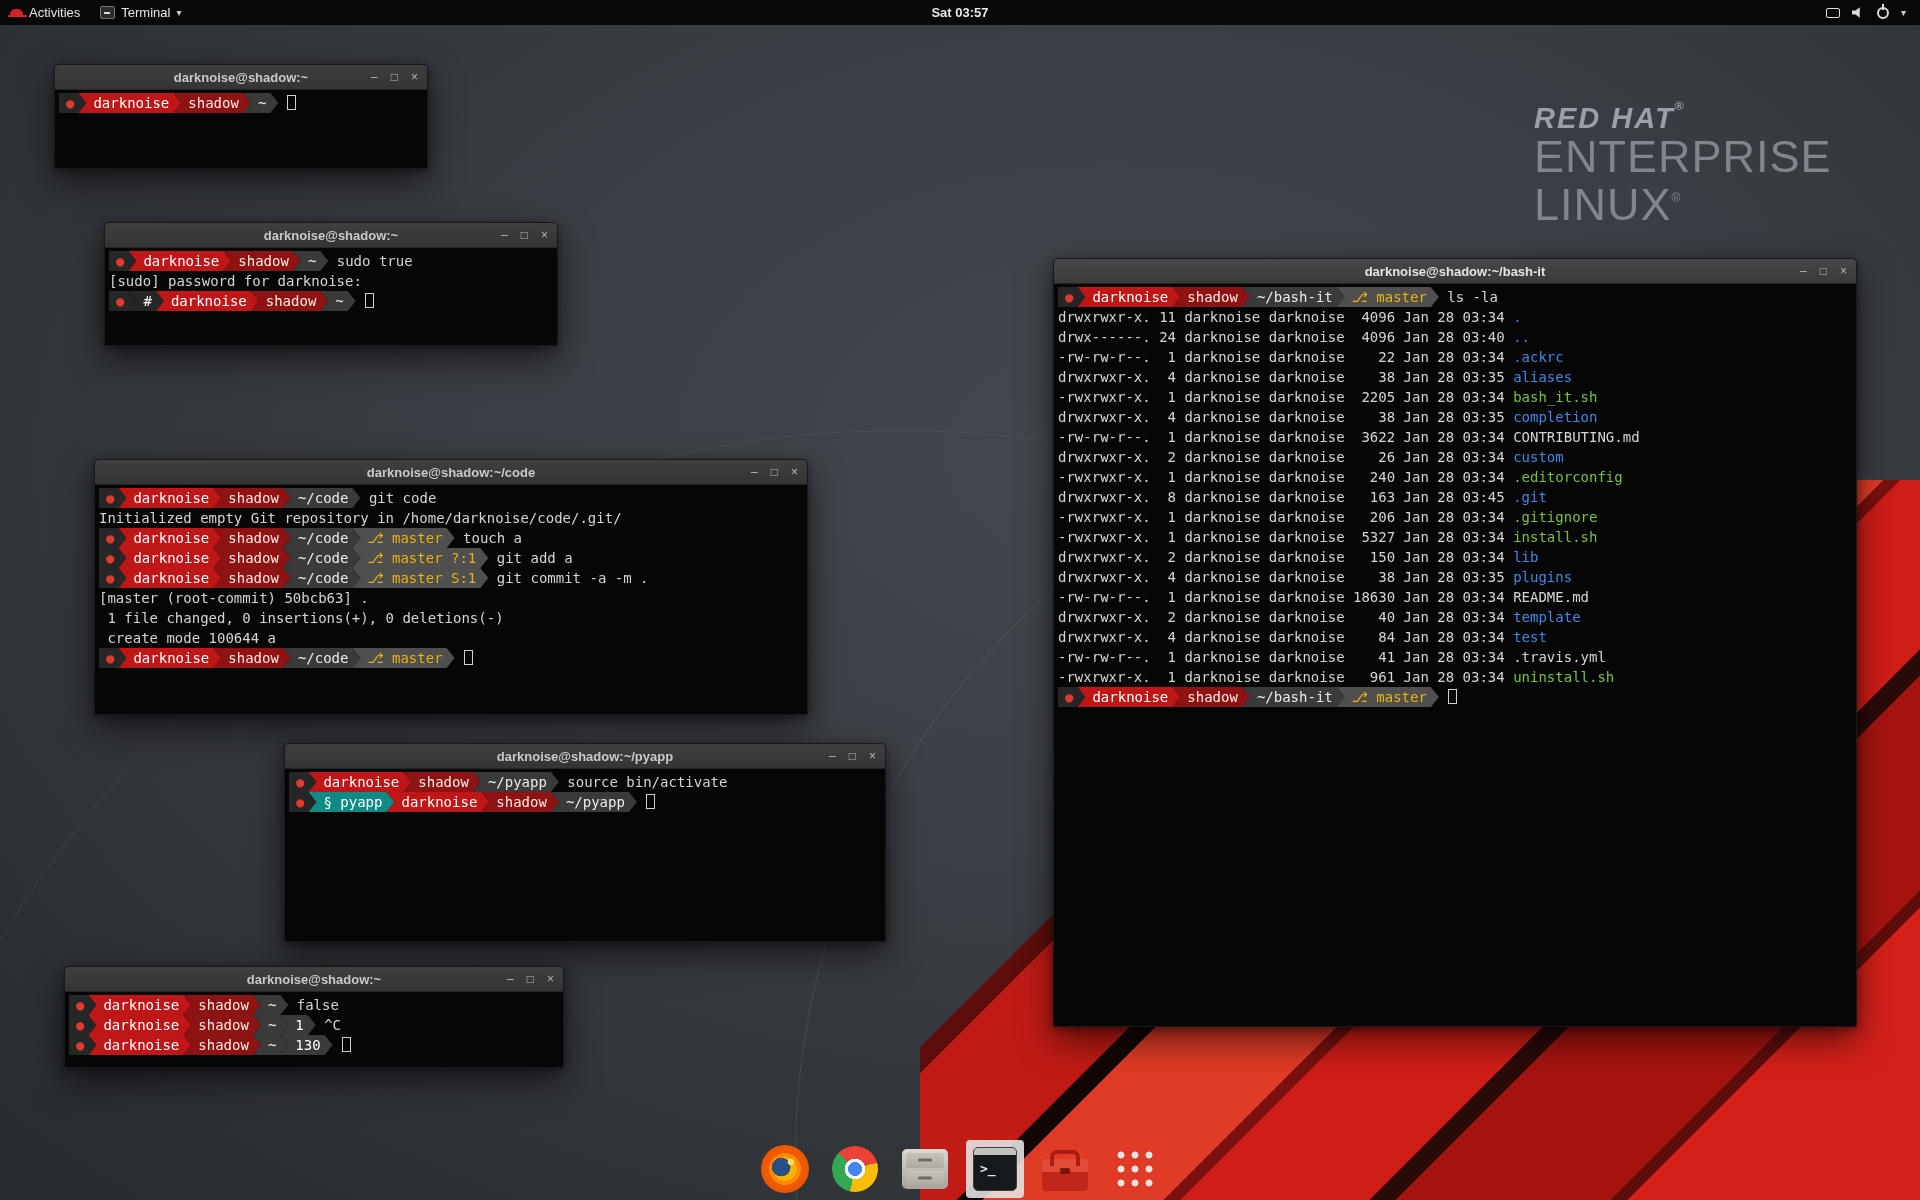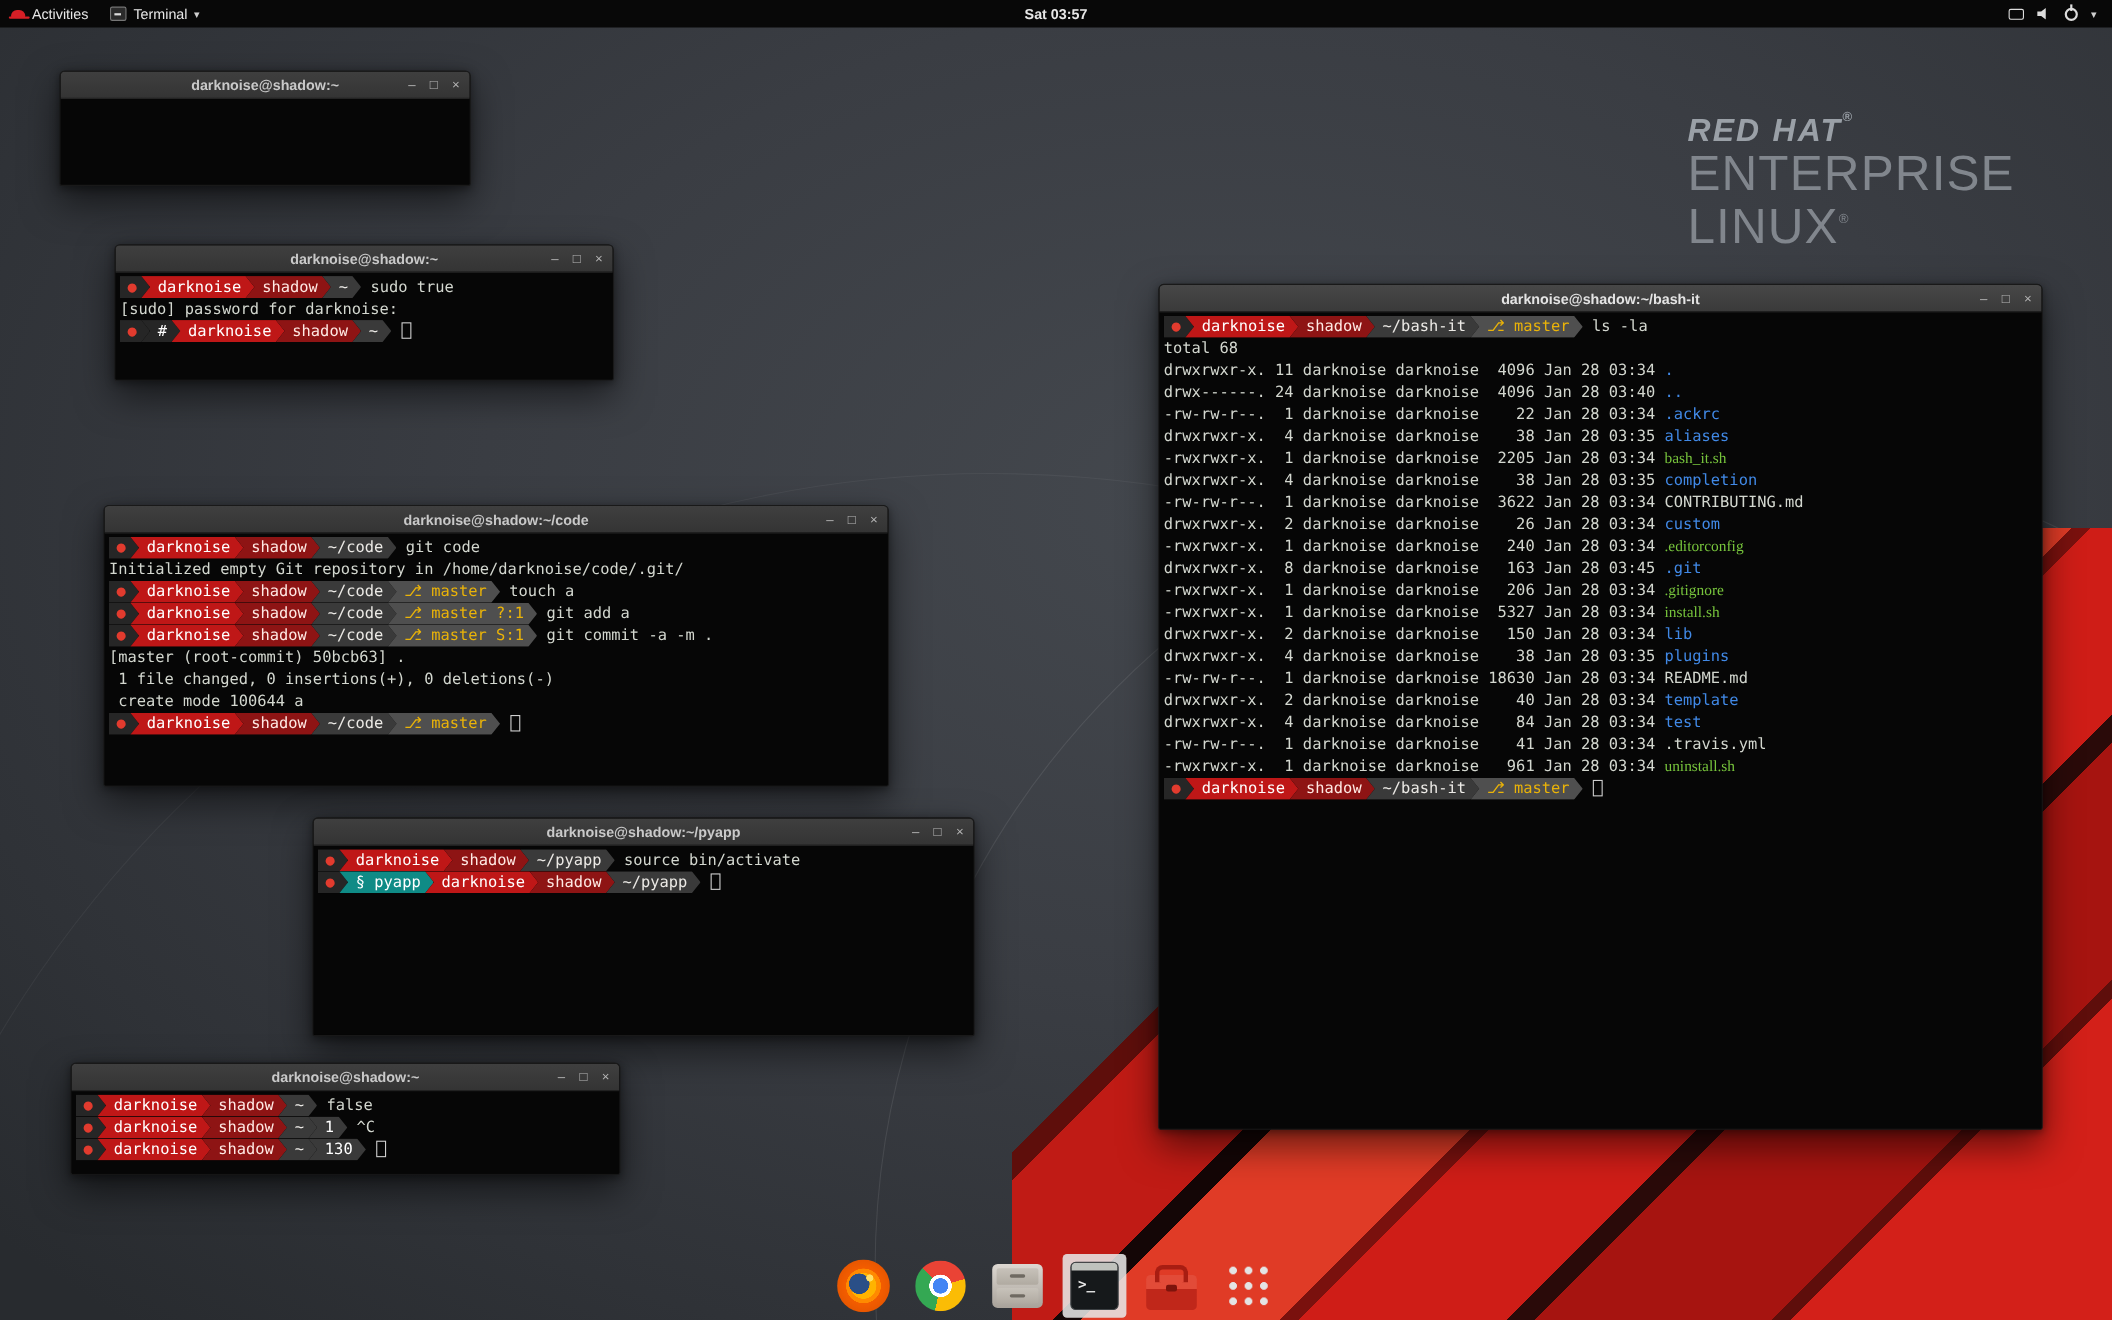--- a/index.html
+++ b/index.html
@@ -70,21 +70,21 @@
   .c-hat  { background:#262626; color:#e23b2e; }
   .c-root { background:#262626; color:#ffffff; }
   .c-u    { background:var(--user-bg,#bf1717); color:#fff; }
   .c-h    { background:var(--host-bg,#8e1414); color:#ffe9e4; }
   .c-p    { background:var(--path-bg,#3a3a3a); color:#eceae6; }
   .c-g    { background:var(--git-bg,#4f4f4f); color:#eab308; }
   .c-x    { background:var(--path-bg,#3a3a3a); color:#fff; }
   .c-venv { background:var(--venv-bg,#0f8b86); color:#fff; }
   .t-pl   { color:#d3d7cf; }
   .t-dir  { color:var(--dir-color,#4189e6); }
-  .t-exe  { color:var(--exec-color,#77c43c);font-family:Liberation Serif, serif; }
+  .t-exe  { color:var(--exec-color,#77c43c); }
   .cur { display:inline-block; width:9px; height:15px; border:1px solid #cfcfcf; margin-left:9px; margin-top:2px; vertical-align:top; }
 
   
   .w1 { left:54px;  top:64px;  width:374px; height:105px; }
   .w2 { left:104px; top:222px; width:454px; height:124px; }
   .w3 { left:94px; top:459px; width:714px; height:256px; }
   .w4 { left:284px; top:743px; width:602px; height:199px; }
   .w5 { left:64px;  top:966px; width:500px; height:102px; }
   .w6 { left:1053px; top:258px; width:804px; height:769px; }
 
@@ -155,20 +155,23 @@
 
 <section class="window w1">
   <div class="titlebar">
     <span>darknoise@shadow:~</span>
     <span class="controls">
       <span class="wbtn">–</span>
       <span class="wbtn">□</span>
       <span class="wbtn">×</span>
     </span>
   </div>
+  <div class="tbody">
+      <div class="tline"><span class="chip c-hat first">●</span><span class="chip c-u">darknoise</span><span class="chip c-h">shadow</span><span class="chip c-p">~</span><span class="cur"></span></div>
+    </div>
 </section>
 
 <section class="window w2">
   <div class="titlebar">
     <span>darknoise@shadow:~</span>
     <span class="controls">
       <span class="wbtn">–</span>
       <span class="wbtn">□</span>
       <span class="wbtn">×</span>
     </span>
@@ -237,21 +240,20 @@
   <div class="titlebar">
     <span>darknoise@shadow:~/bash-it</span>
     <span class="controls">
       <span class="wbtn">–</span>
       <span class="wbtn">□</span>
       <span class="wbtn">×</span>
     </span>
   </div>
   <div class="tbody">
       <div class="tline"><span class="chip c-hat first">●</span><span class="chip c-u">darknoise</span><span class="chip c-h">shadow</span><span class="chip c-p">~/bash-it</span><span class="chip c-g">⎇ master</span><span class="t-pl"> ls -la</span></div>
-      <div class="tline"><span class="t-pl">total 68</span></div>
       <div class="tline"><span class="t-pl">drwxrwxr-x. 11 darknoise darknoise  4096 Jan 28 03:34 </span><span class="t-dir">.</span></div>
       <div class="tline"><span class="t-pl">drwx------. 24 darknoise darknoise  4096 Jan 28 03:40 </span><span class="t-dir">..</span></div>
       <div class="tline"><span class="t-pl">-rw-rw-r--.  1 darknoise darknoise    22 Jan 28 03:34 </span><span class="t-dir">.ackrc</span></div>
       <div class="tline"><span class="t-pl">drwxrwxr-x.  4 darknoise darknoise    38 Jan 28 03:35 </span><span class="t-dir">aliases</span></div>
       <div class="tline"><span class="t-pl">-rwxrwxr-x.  1 darknoise darknoise  2205 Jan 28 03:34 </span><span class="t-exe">bash_it.sh</span></div>
       <div class="tline"><span class="t-pl">drwxrwxr-x.  4 darknoise darknoise    38 Jan 28 03:35 </span><span class="t-dir">completion</span></div>
       <div class="tline"><span class="t-pl">-rw-rw-r--.  1 darknoise darknoise  3622 Jan 28 03:34 </span><span class="t-pl">CONTRIBUTING.md</span></div>
       <div class="tline"><span class="t-pl">drwxrwxr-x.  2 darknoise darknoise    26 Jan 28 03:34 </span><span class="t-dir">custom</span></div>
       <div class="tline"><span class="t-pl">-rwxrwxr-x.  1 darknoise darknoise   240 Jan 28 03:34 </span><span class="t-exe">.editorconfig</span></div>
       <div class="tline"><span class="t-pl">drwxrwxr-x.  8 darknoise darknoise   163 Jan 28 03:45 </span><span class="t-dir">.git</span></div>

